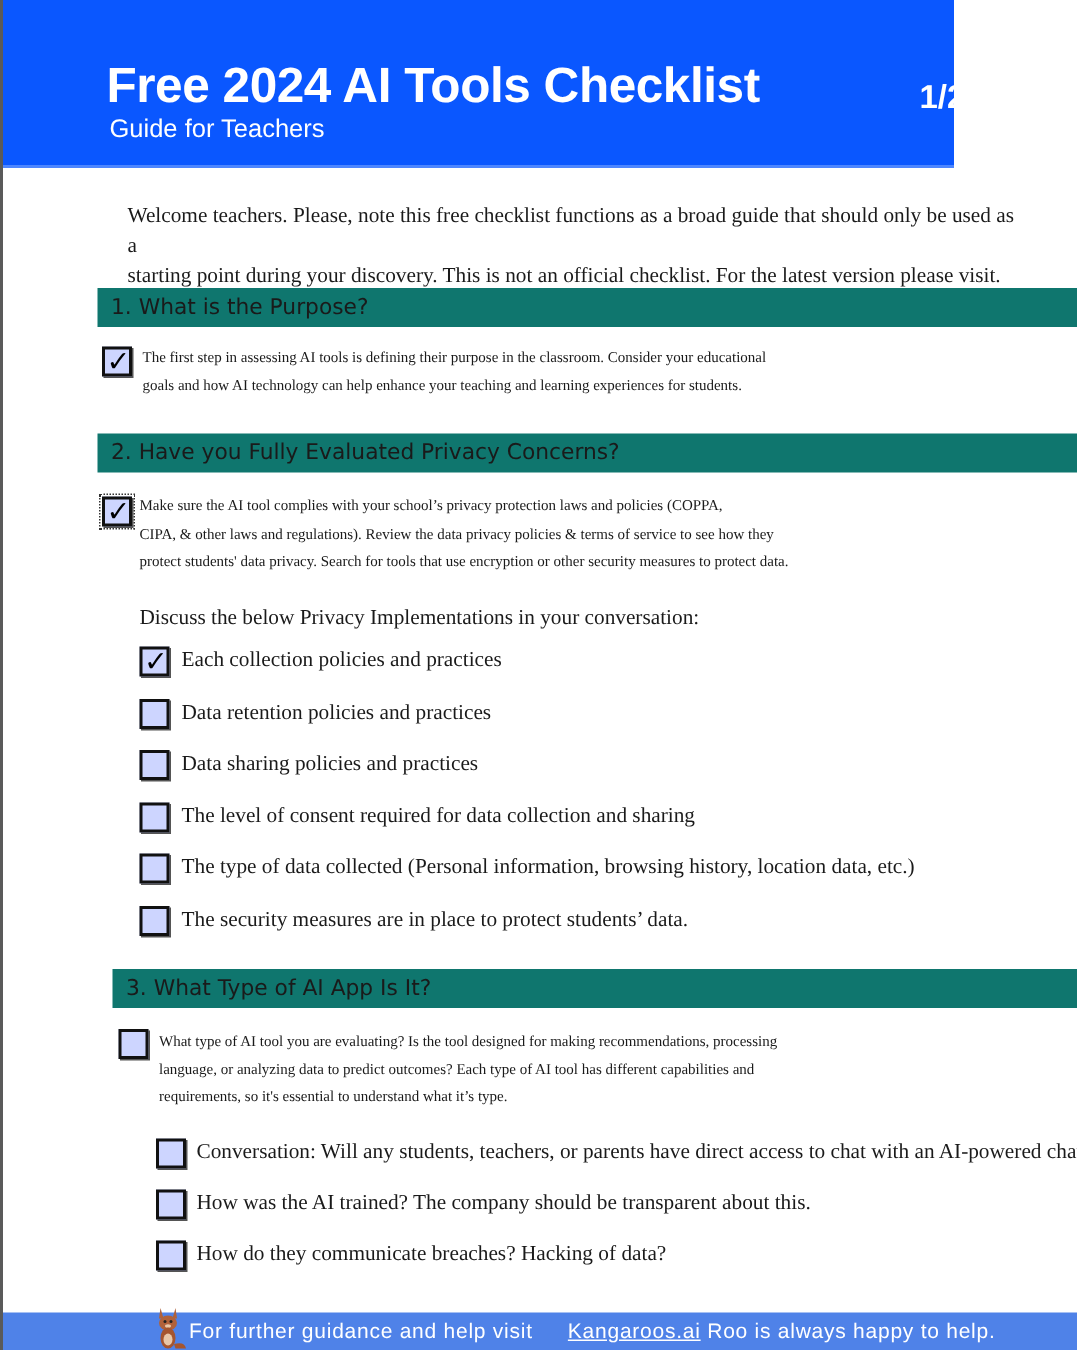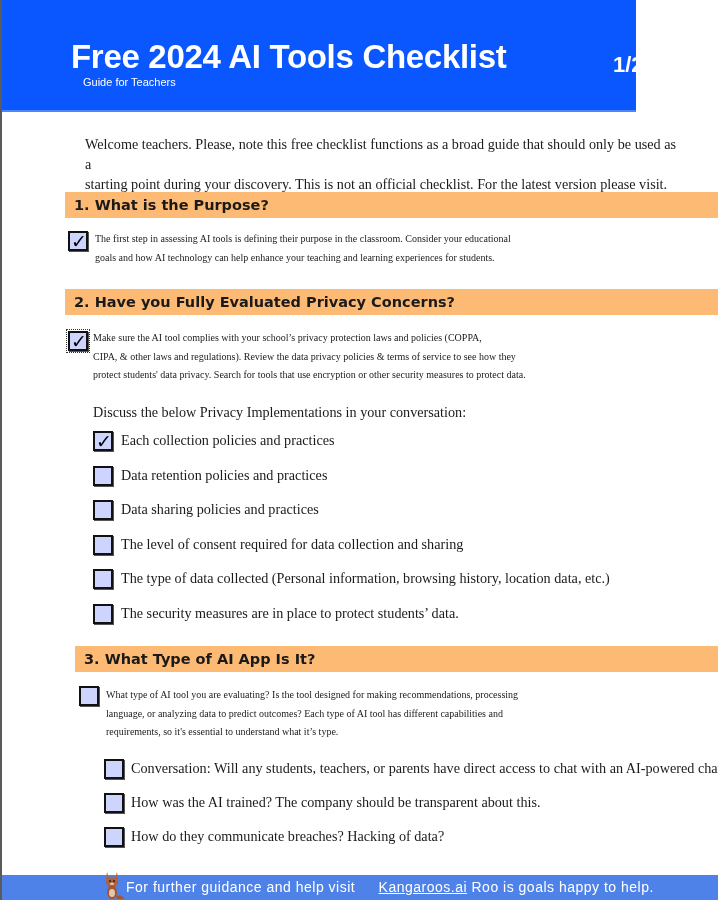--- a/index.html
+++ b/index.html
@@ -2,26 +2,26 @@
 <html><head>
   <meta charset="utf-8">
   <style>
     * { box-sizing: border-box; margin: 0; padding: 0; }
     html, body { width: 718px; height: 900px; overflow: hidden; background: #ffffff; }
     body { position: relative; font-family: "Liberation Serif", "DejaVu Serif", serif; color: #1a1a1a; }
     .left-edge { position: absolute; left: 0; top: 0; width: 2px; height: 900px; background: #5a5a5a; z-index: 5; }
 
     .header { position: absolute; left: 0; top: 0; width: 636px; height: 112px; background: #0a57ff; border-bottom: 2px solid #4d86ff; }
     .header .title { position: absolute; left: 71px; top: 38px; color: #fff; font-family: "Liberation Sans", "DejaVu Sans", sans-serif; font-size: 33px; font-weight: bold; letter-spacing: -0.3px; }
-    .header .subtitle { position: absolute; left: 73px; top: 76px; color: #fff; font-family: "Liberation Sans", "DejaVu Sans", sans-serif; font-size: 11px; margin-left: 10px; }
+    .header .subtitle { position: absolute; left: 73px; top: 76px; color: #fff; font-family: "Liberation Sans", "DejaVu Sans", sans-serif; font-size: 17px; }
     .header .page-num { position: absolute; left: 613px; top: 52px; color: #fff; font-family: "Liberation Sans", "DejaVu Sans", sans-serif; font-size: 22px; font-weight: bold; }
 
     .intro { position: absolute; left: 73px; top: 134px; width: 600px; font-size: 14.2px; line-height: 20px; margin-left: 12px; }
 
-    .section-head { position: absolute; left: 65px; width: 653px; height: 26px; background: #fdba74; font-family: "DejaVu Sans", "Liberation Sans", sans-serif; font-weight: bold; font-size: 14.5px; color: #1a1a1a; padding-left: 9px; line-height: 26px; }
+    .section-head { position: absolute; left: 65px; width: 653px; height: 26px; background: #0f766e; font-family: "DejaVu Sans", "Liberation Sans", sans-serif; font-weight: normal; font-size: 14.5px; color: #1a1a1a; padding-left: 9px; line-height: 26px; }
 
     .cb { position: absolute; width: 20px; height: 20px; border: 2px solid #111; background: #cdd5ff; box-shadow: 1px 1px 0 #555; }
     .cb.checked::after { content: "\2713"; position: absolute; left: 1px; top: -3px; font-size: 19px; font-weight: bold; color: #000; font-family: "DejaVu Sans", sans-serif; }
     .cb.focused { outline: 1px dotted #333; outline-offset: 1px; }
 
     .para { position: absolute; font-size: 10px; line-height: 18.5px; }
     .item-text { position: absolute; font-size: 14.2px; line-height: 20px; }
 
     .footer { position: absolute; left: 0; top: 875px; width: 718px; height: 25px; background: #4f82e8; }
     .footer .msg { position: absolute; left: 126px; top: 4px; color: #fff; font-family: "Liberation Sans", "DejaVu Sans", sans-serif; font-size: 14px; letter-spacing: 0.5px; }
@@ -90,21 +90,21 @@
 <div class="item-text" style="left:131px; top:758px; white-space:nowrap;">Conversation: Will any students, teachers, or parents have direct access to chat with an AI-powered chatbot?</div>
 
 <div class="cb" style="left:104px; top:793px;"></div>
 <div class="item-text" style="left:131px; top:792px;">How was the AI trained? The company should be transparent about this.</div>
 
 <div class="cb" style="left:104px; top:827px;"></div>
 <div class="item-text" style="left:131px; top:826px;">How do they communicate breaches? Hacking of data?</div>
 
 <div class="footer">
   <div class="msg">
-    <span>For further guidance and help visit </span><a>Kangaroos.ai</a><span> Roo is goals happy to help.</span>
+    <span>For further guidance and help visit </span><a>Kangaroos.ai</a><span> Roo is always happy to help.</span>
   </div>
 </div>
 <svg class="mascot" viewBox="0 0 24 30">
   <path d="M6 2 L8 9 L5 9 Z" fill="#b0613a"></path>
   <path d="M16 2 L14 9 L17 9 Z" fill="#b0613a"></path>
   <ellipse cx="11" cy="12" rx="6" ry="5" fill="#b0613a"></ellipse>
   <circle cx="9" cy="11" r="1" fill="#222"></circle>
   <circle cx="13" cy="11" r="1" fill="#222"></circle>
   <ellipse cx="11" cy="14" rx="2" ry="1.2" fill="#e8c7a8"></ellipse>
   <ellipse cx="11" cy="22" rx="5" ry="7" fill="#a5552f"></ellipse>

